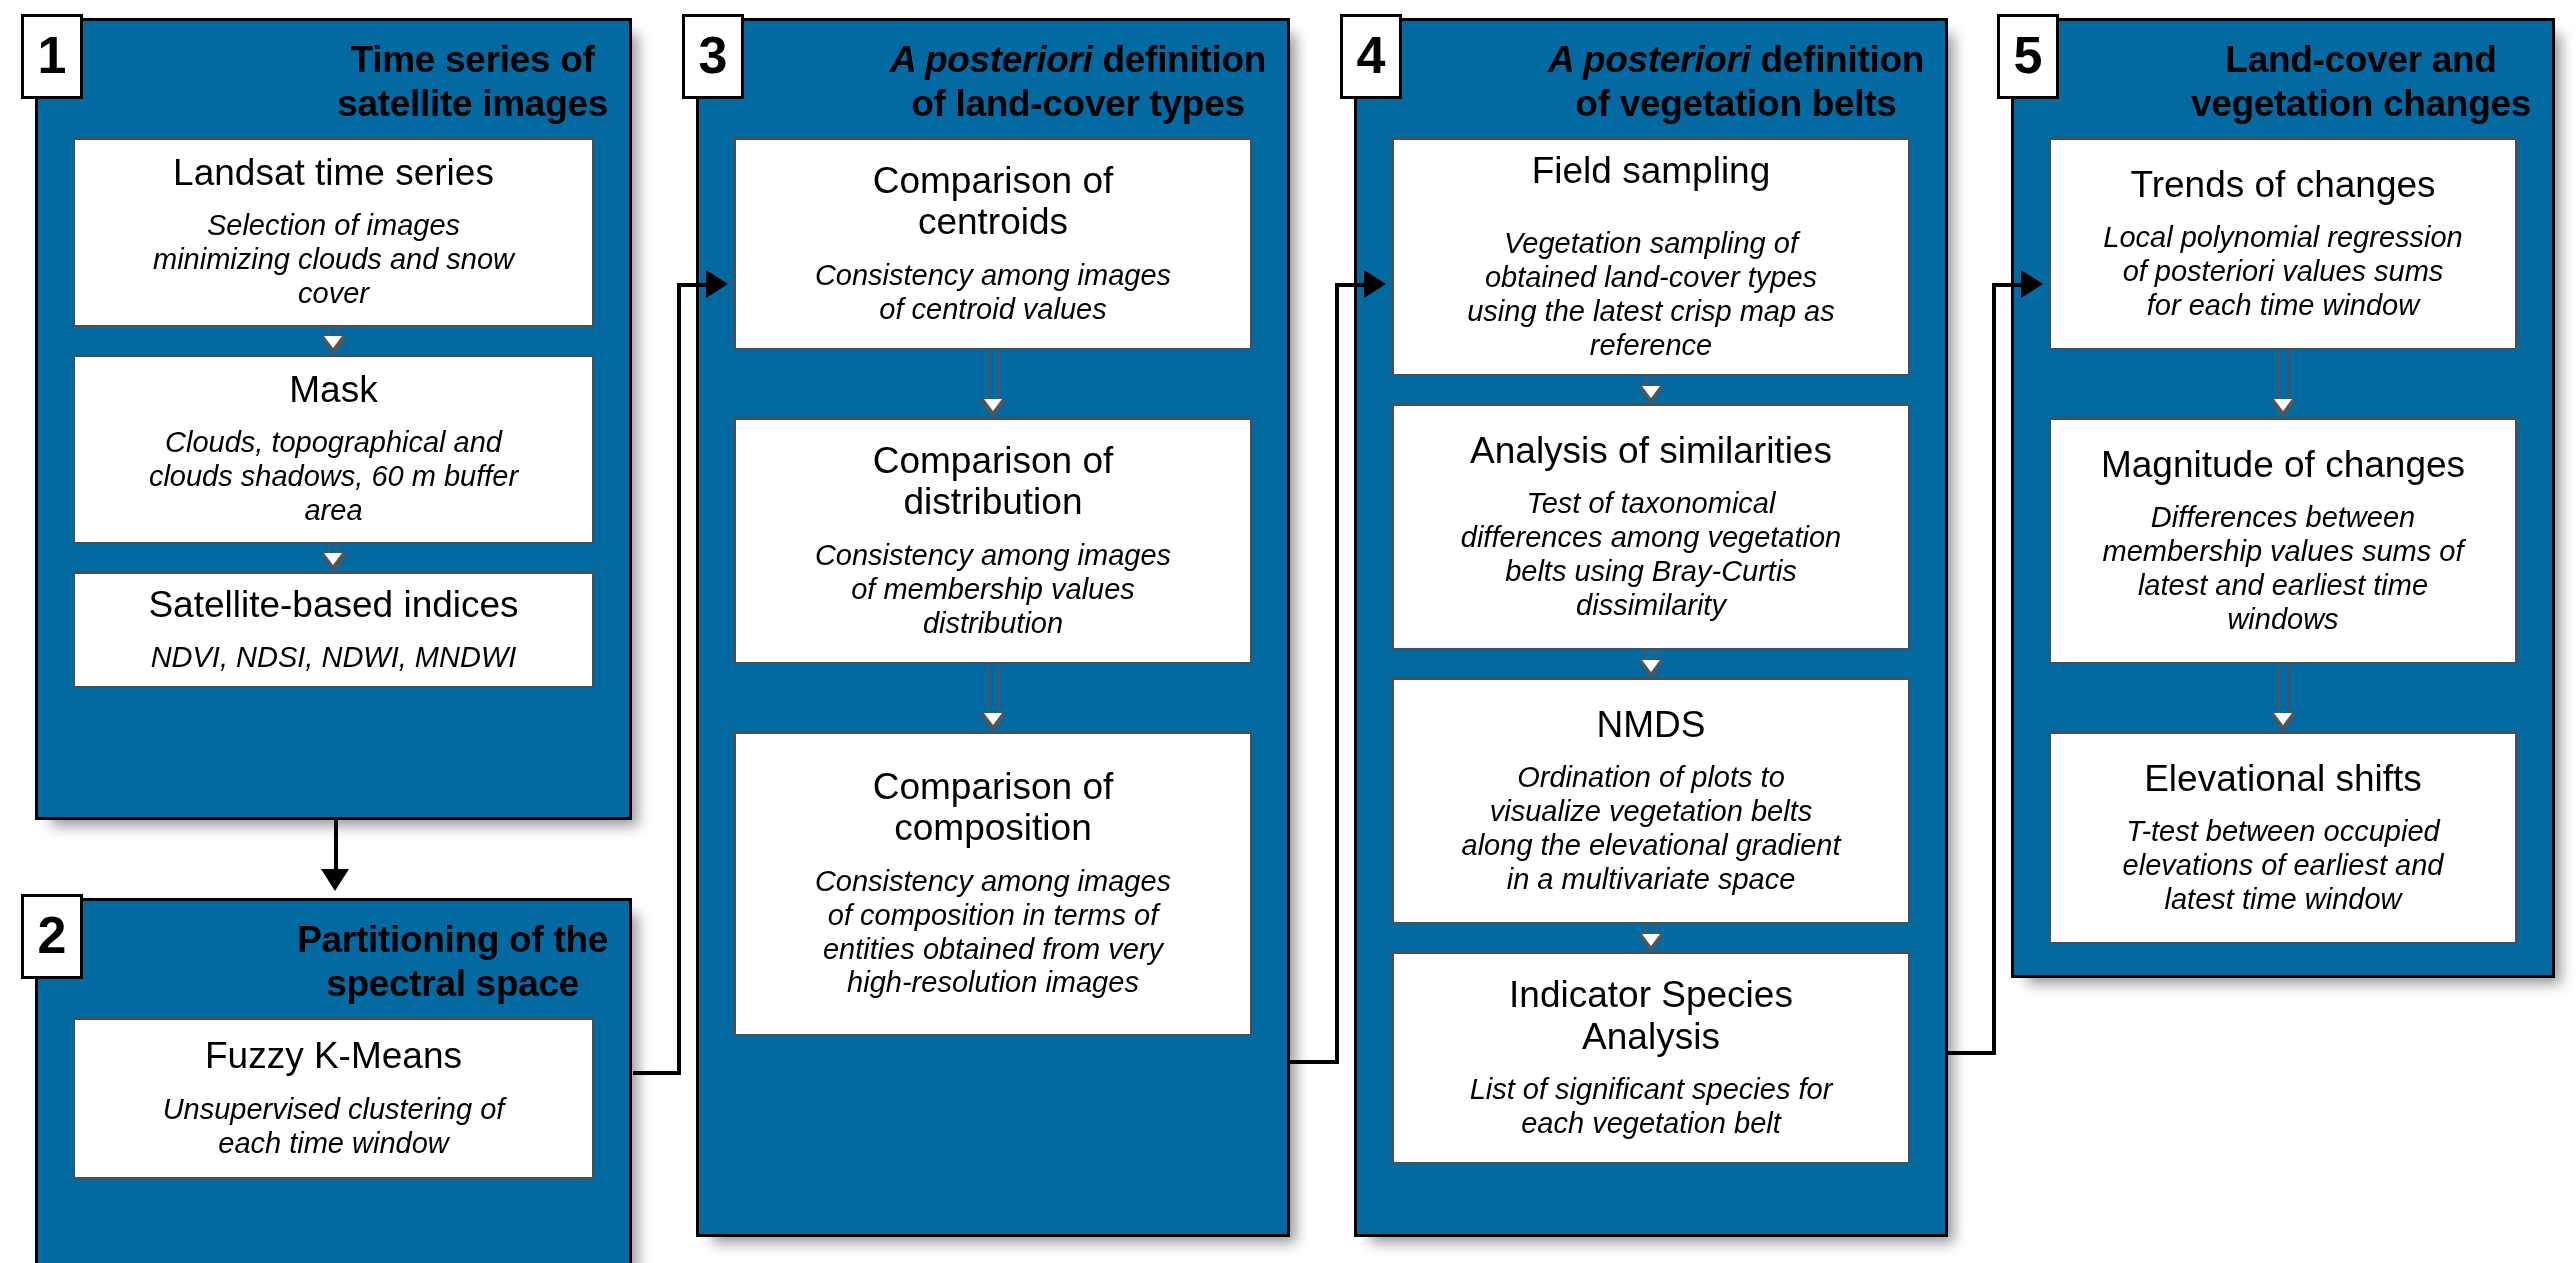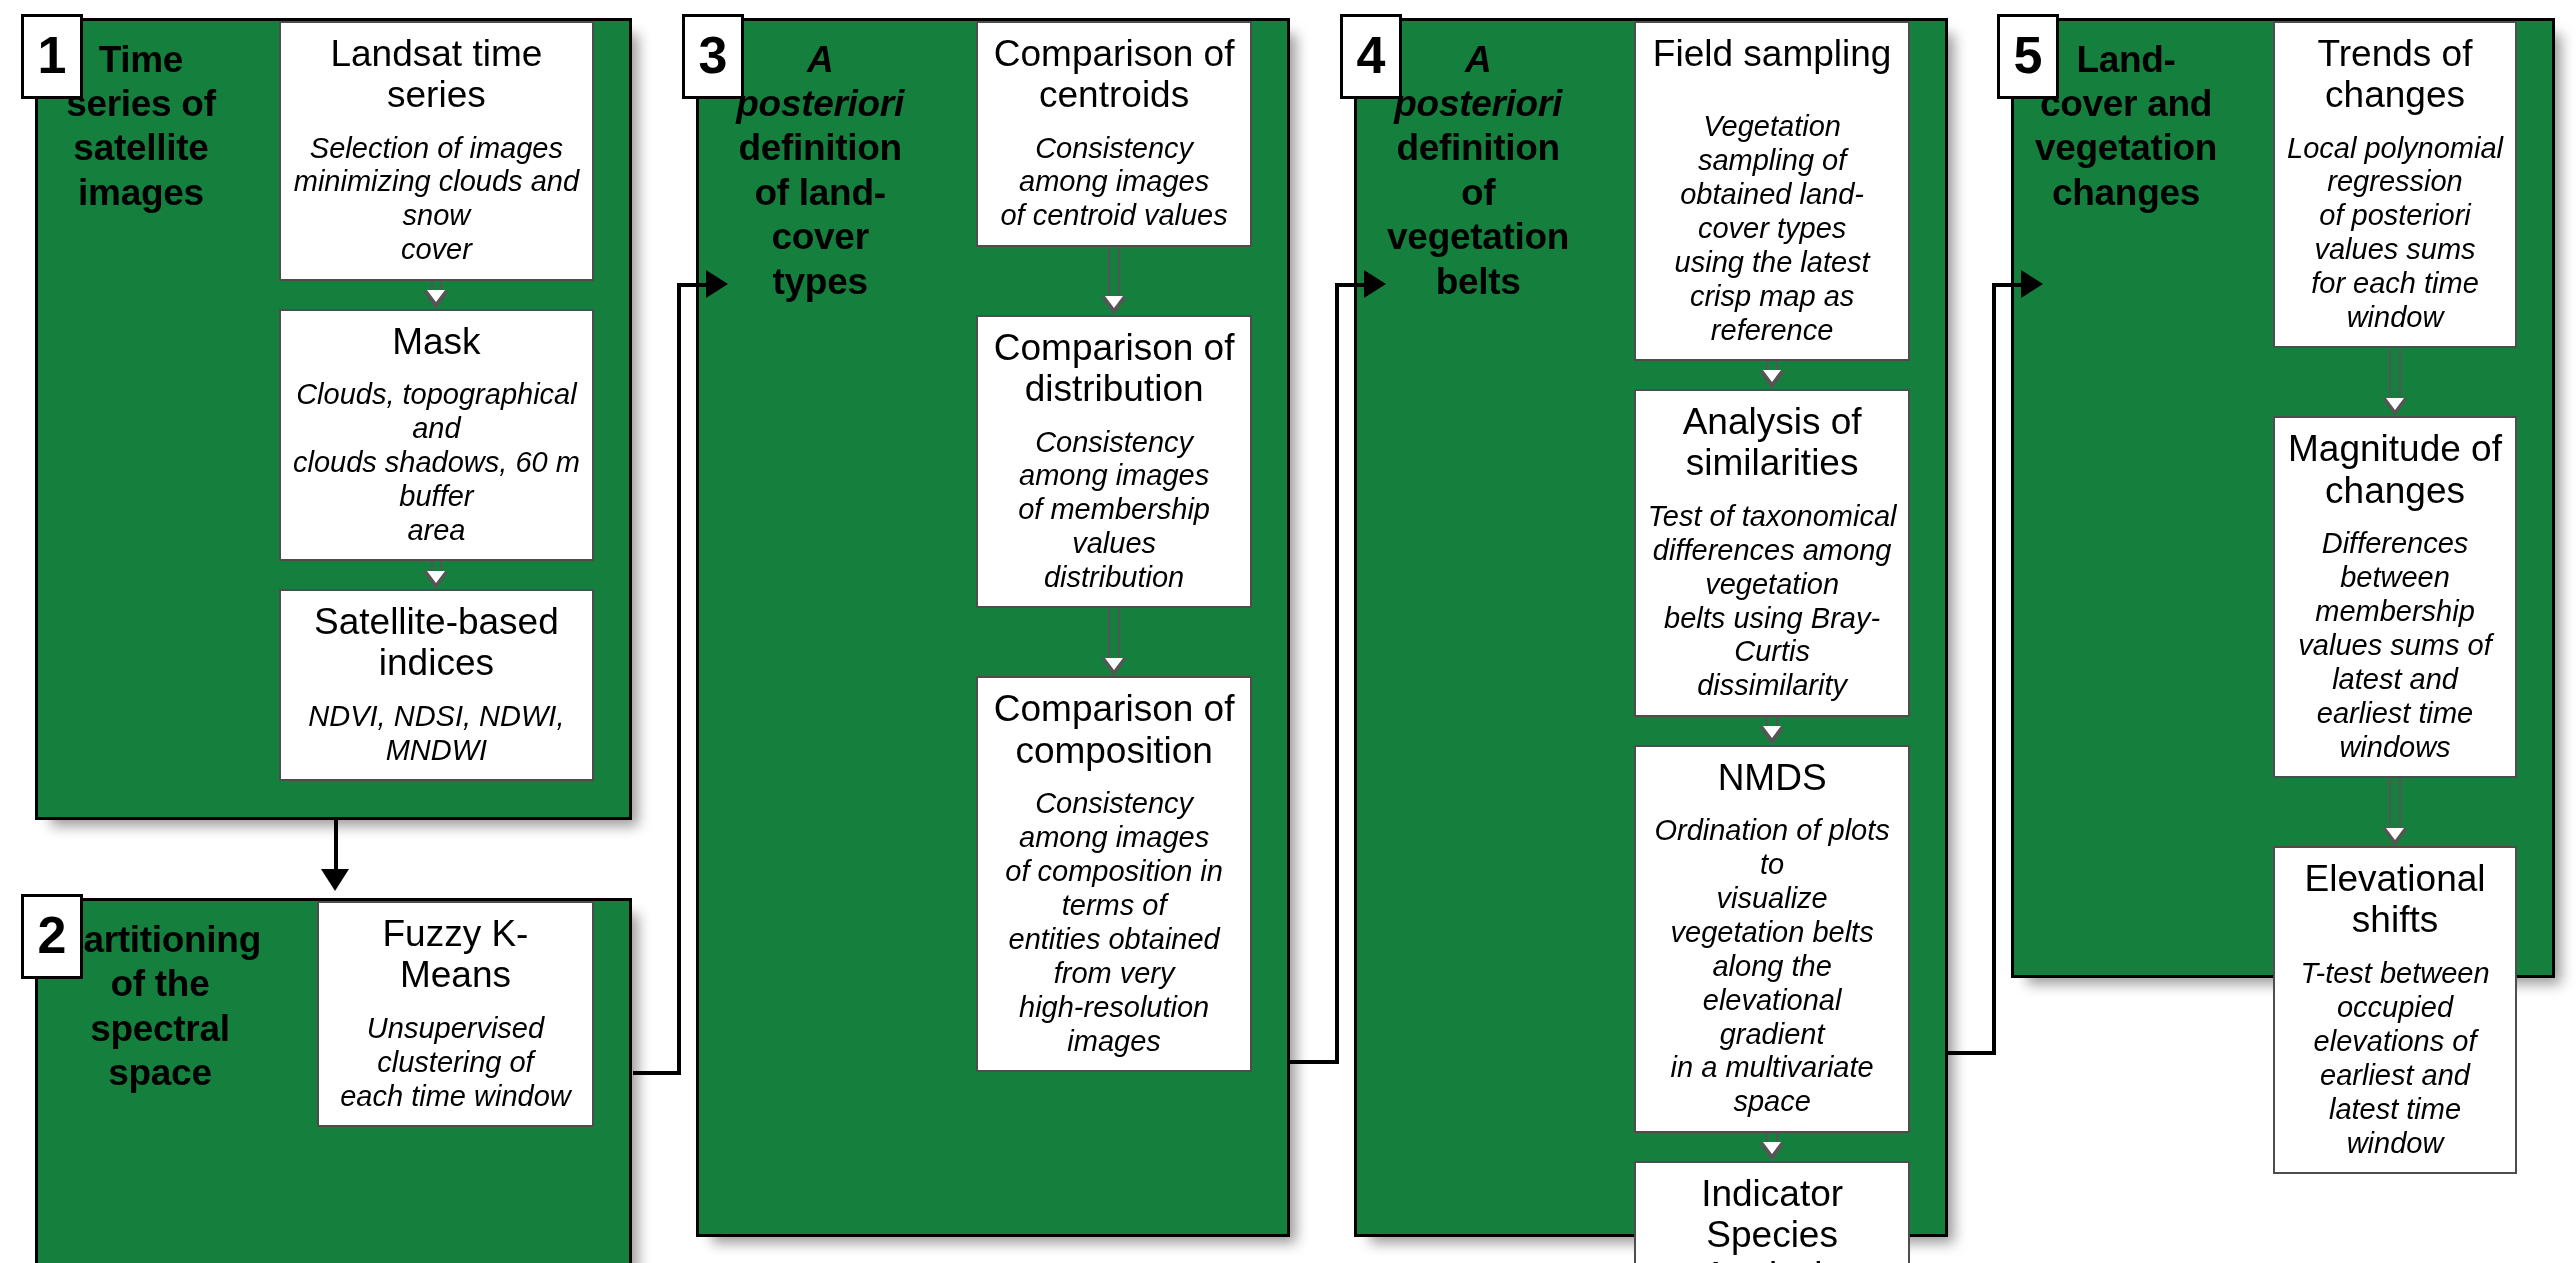--- a/index.html
+++ b/index.html
@@ -13,26 +13,26 @@
     width:2576px;
     height:1263px;
     background:#ffffff;
     overflow:hidden;
   }
 
   
   .panel{
     position:absolute;
     box-sizing:border-box;
-    background:#15803d;
+    background:#0369a1;
     border:3.5px solid #000000;
     box-shadow:11.3px 11.3px 12.7px -4.2px rgba(0,0,0,0.40);
     display:flex;
-    flex-direction:row;
-    align-items:flex-start;
+    flex-direction:column;
+    align-items:flex-end;
   }
   .panel-title{
     font-weight:bold;
     font-size:37px;
     line-height:1.20;
     text-align:center;
     color:#000000;
     letter-spacing:-0.3px;
     margin-top:17px;
     margin-bottom:11.3px;

